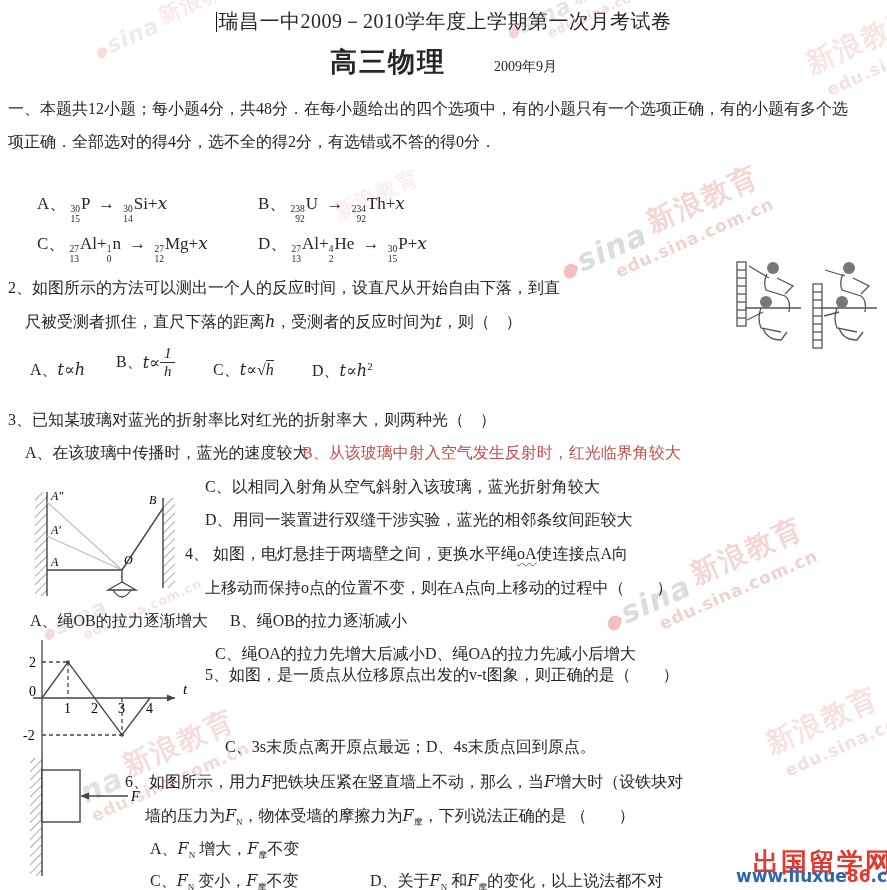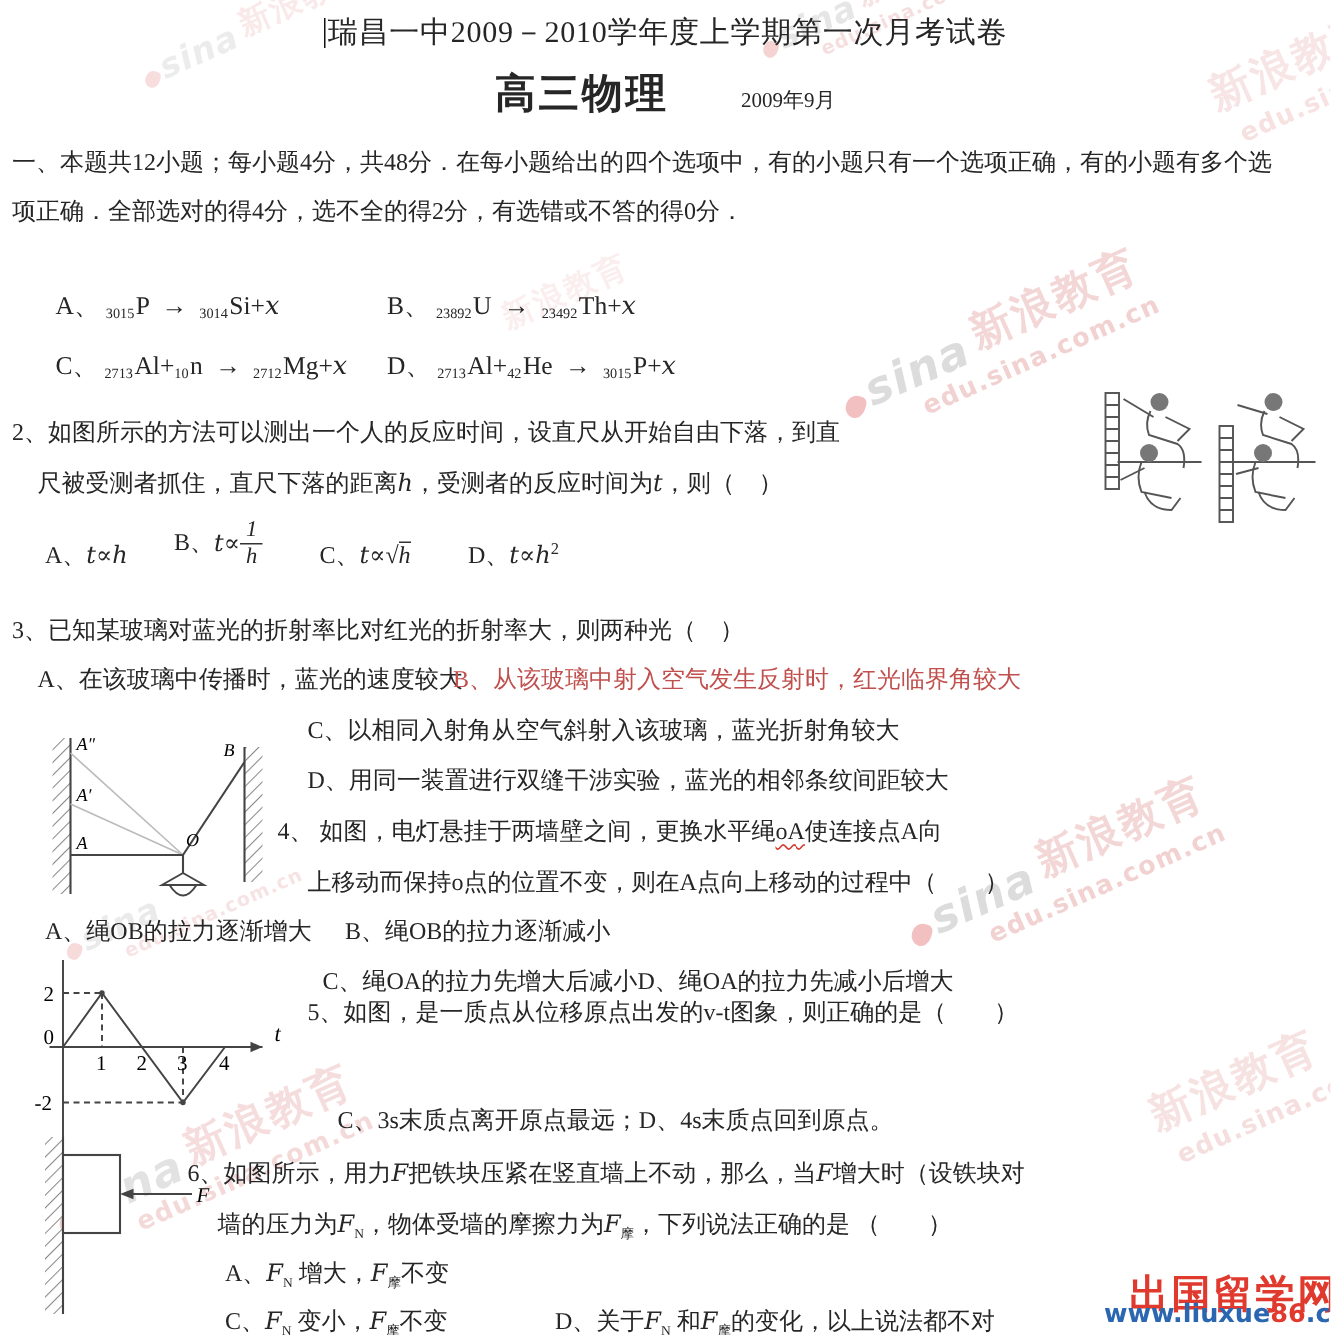--- a/index.html
+++ b/index.html
@@ -9,21 +9,21 @@
   i{font-family:"DejaVu Serif",serif;font-style:italic;}
   
   .title{left:0;right:0;top:8px;text-align:center;font-size:20px;letter-spacing:.5px;}
   .cursor{display:inline-block;width:1px;height:20px;background:#111;vertical-align:-4px;margin-right:2px;}
   .subject-row{left:0;right:0;top:44px;text-align:center;}
   .subj{font-size:27px;font-weight:bold;letter-spacing:2px;}
   .sdate{font-size:14px;margin-left:48px;}
   .intro{line-height:33px;}
   
   .eq{font-size:17px;}
-  .st{display:inline-flex;flex-direction:row;align-items:flex-end;font-size:9.5px;line-height:1.05;margin-right:1px;vertical-align:-3px;}
+  .st{display:inline-flex;flex-direction:column;align-items:flex-end;font-size:9.5px;line-height:1.05;margin-right:1px;vertical-align:-3px;}
   .sym{font-size:17px;}
   .arr{margin:0 4px;font-size:17px;}
   
   .frac{display:inline-flex;flex-direction:column;align-items:center;vertical-align:middle;font-style:italic;line-height:1.1;font-size:15px;}
   .frac .num{border-bottom:1px solid #333;padding:0 4px;}
   .sqrt .rad{border-top:1px solid #333;font-style:italic;}
   sub.fs{font-size:9px;vertical-align:-4px;}
   sup.p2{font-size:11px;}
   .red{color:#c0504d;}
   .squig{text-decoration:underline wavy #d23a2e;text-decoration-thickness:1px;text-underline-offset:3px;}

